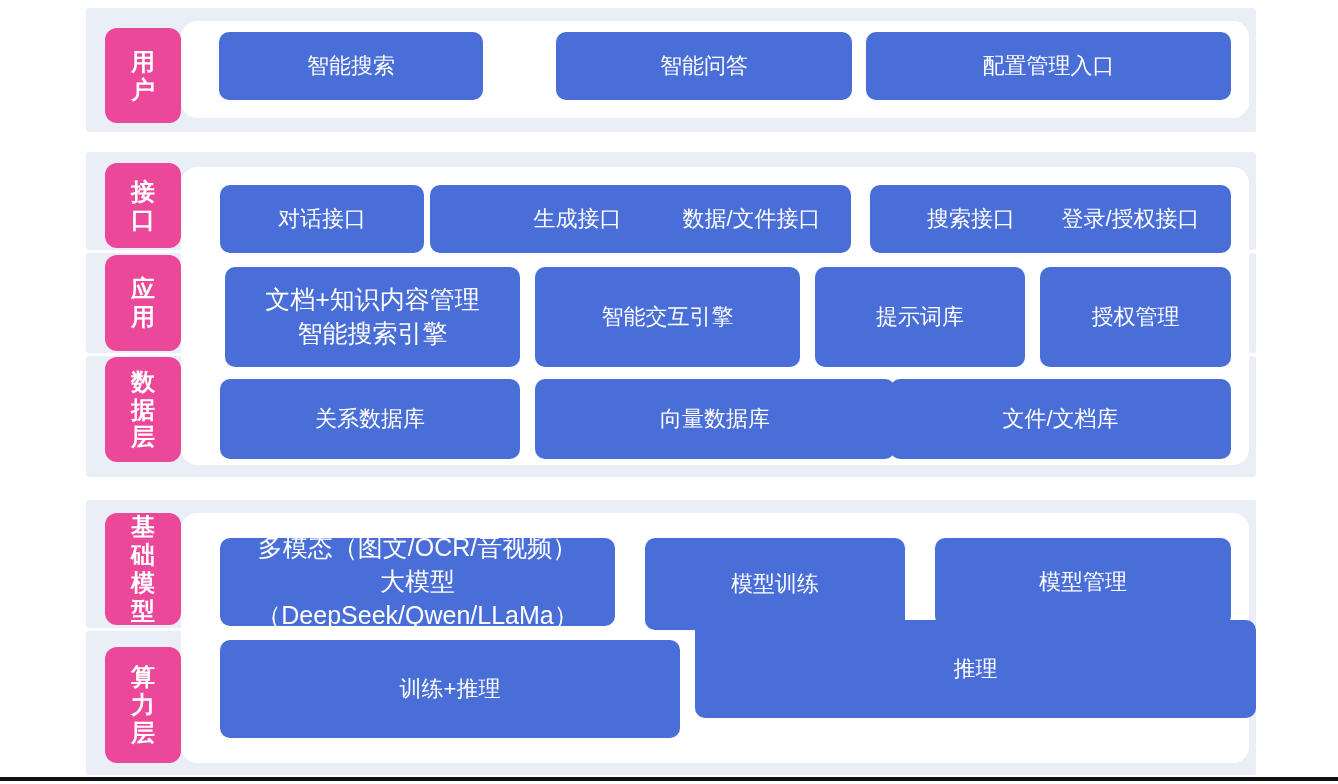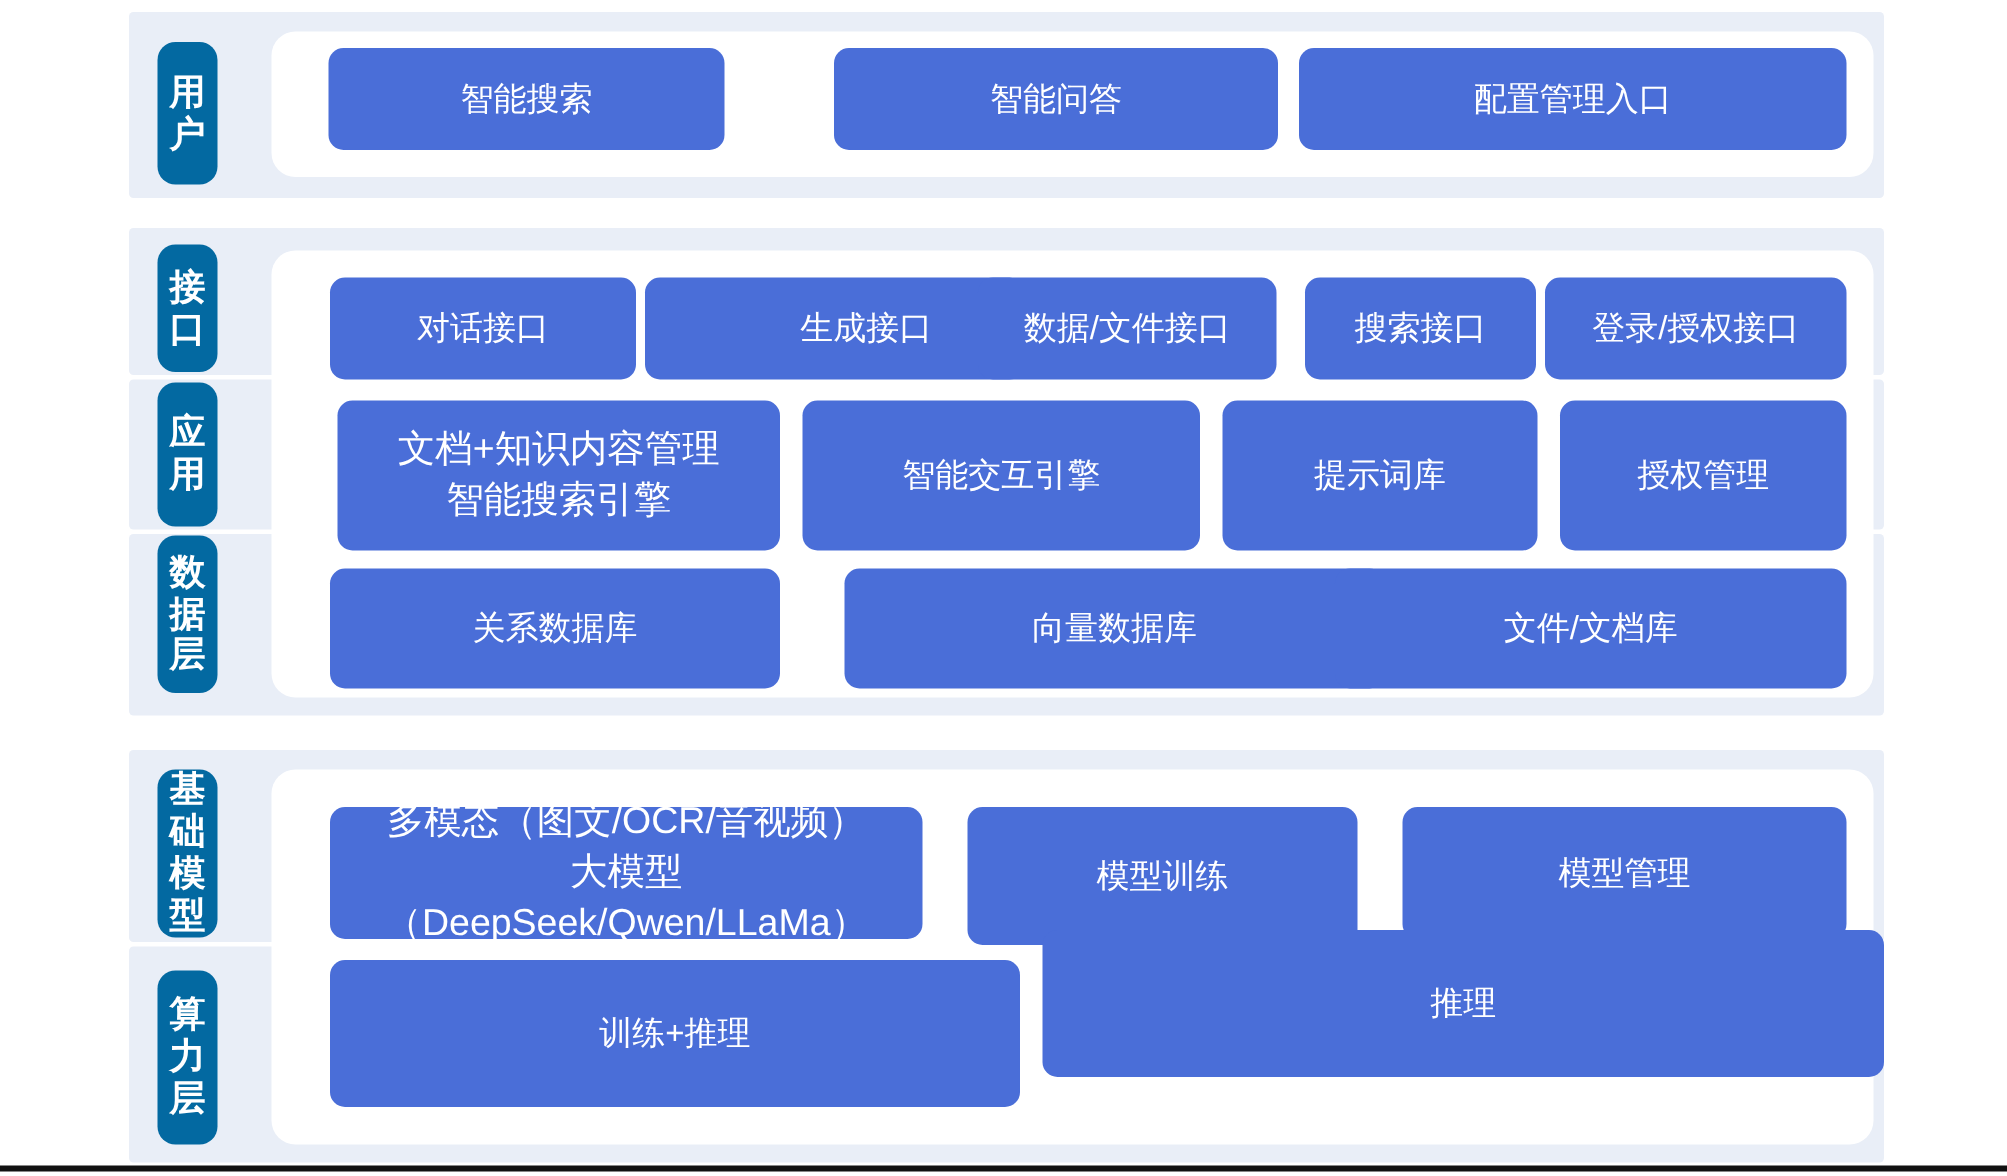--- a/index.html
+++ b/index.html
@@ -17,22 +17,22 @@
     border-radius:3px;
   }
   .card{
     position:absolute;
     left:181px;width:1068px;
     background:#ffffff;
     border-radius:16px;
   }
   .layer-label{
     position:absolute;
-    left:105px;width:40px;
-    background:#0369a1;
+    left:105px;width:76px;
+    background:#ec4899;
     border-radius:12px;
     display:flex;align-items:center;justify-content:center;
     color:#ffffff;
   }
   .layer-label .vtext{
     width:1.05em;
     font-size:24px;font-weight:bold;
     line-height:1.16;
     text-align:center;
     word-break:break-all;
@@ -91,31 +91,31 @@
     <div class="vtext">算力层</div>
   </div>
 
   <div class="btn" style="left:219px;top:32px;width:264px;height:68px;">智能搜索</div>
   <div class="btn" style="left:556px;top:32px;width:296px;height:68px;">智能问答</div>
   <div class="btn" style="left:866px;top:32px;width:365px;height:68px;">配置管理入口</div>
 
   <div class="btn" style="left:220px;top:185px;width:204px;height:68px;">对话接口</div>
   <div class="btn" style="left:430px;top:185px;width:211px;height:68px;padding-left:42px;">生成接口</div>
   <div class="btn" style="left:652px;top:185px;width:199px;height:68px;">数据/文件接口</div>
-  <div class="btn" style="left:870px;top:185px;width:154px;height:68px;">搜索接口</div>
+  <div class="btn" style="left:870px;top:185px;width:154px;height:68px;padding-left:24px;">搜索接口</div>
   <div class="btn" style="left:1030px;top:185px;width:201px;height:68px;">登录/授权接口</div>
 
   <div class="btn small" style="left:225px;top:267px;width:295px;height:100px;">文档+知识内容管理
 智能搜索引擎</div>
   <div class="btn" style="left:535px;top:267px;width:265px;height:100px;">智能交互引擎</div>
   <div class="btn" style="left:815px;top:267px;width:210px;height:100px;">提示词库</div>
   <div class="btn" style="left:1040px;top:267px;width:191px;height:100px;">授权管理</div>
 
   <div class="btn" style="left:220px;top:379px;width:300px;height:80px;">关系数据库</div>
-  <div class="btn" style="left:535px;top:379px;width:360px;height:80px;margin-left:28px;">向量数据库</div>
+  <div class="btn" style="left:535px;top:379px;width:360px;height:80px;">向量数据库</div>
   <div class="btn" style="left:890px;top:379px;width:341px;height:80px;">文件/文档库</div>
 
   <div class="btn small" style="left:220px;top:538px;width:395px;height:88px;">多模态（图文/OCR/音视频）
 大模型（DeepSeek/Qwen/LLaMa）</div>
   <div class="btn" style="left:645px;top:538px;width:260px;height:92px;">模型训练</div>
   <div class="btn" style="left:935px;top:538px;width:296px;height:88px;">模型管理</div>
 
   <div class="btn" style="left:220px;top:640px;width:460px;height:98px;">训练+推理</div>
   <div class="btn" style="left:695px;top:620px;width:561px;height:98px;">推理</div>
 

